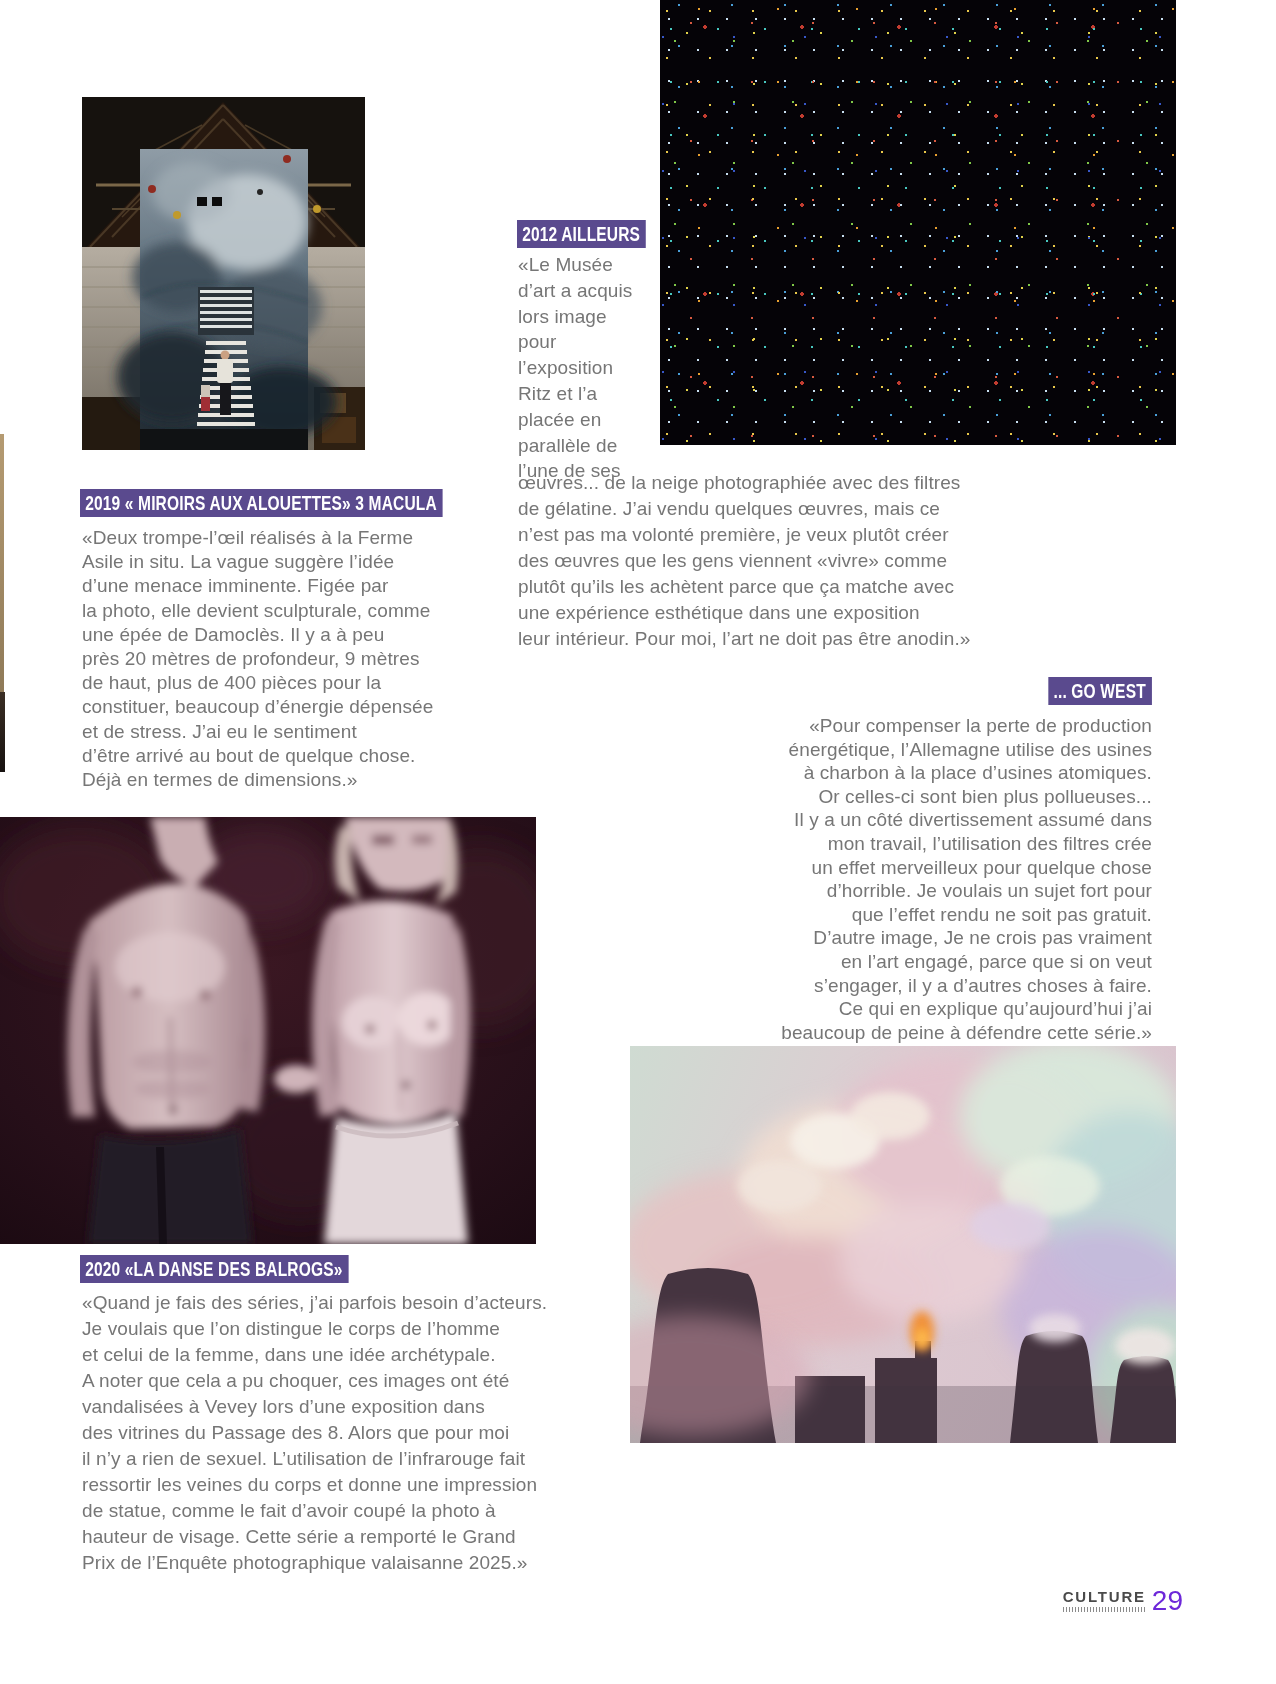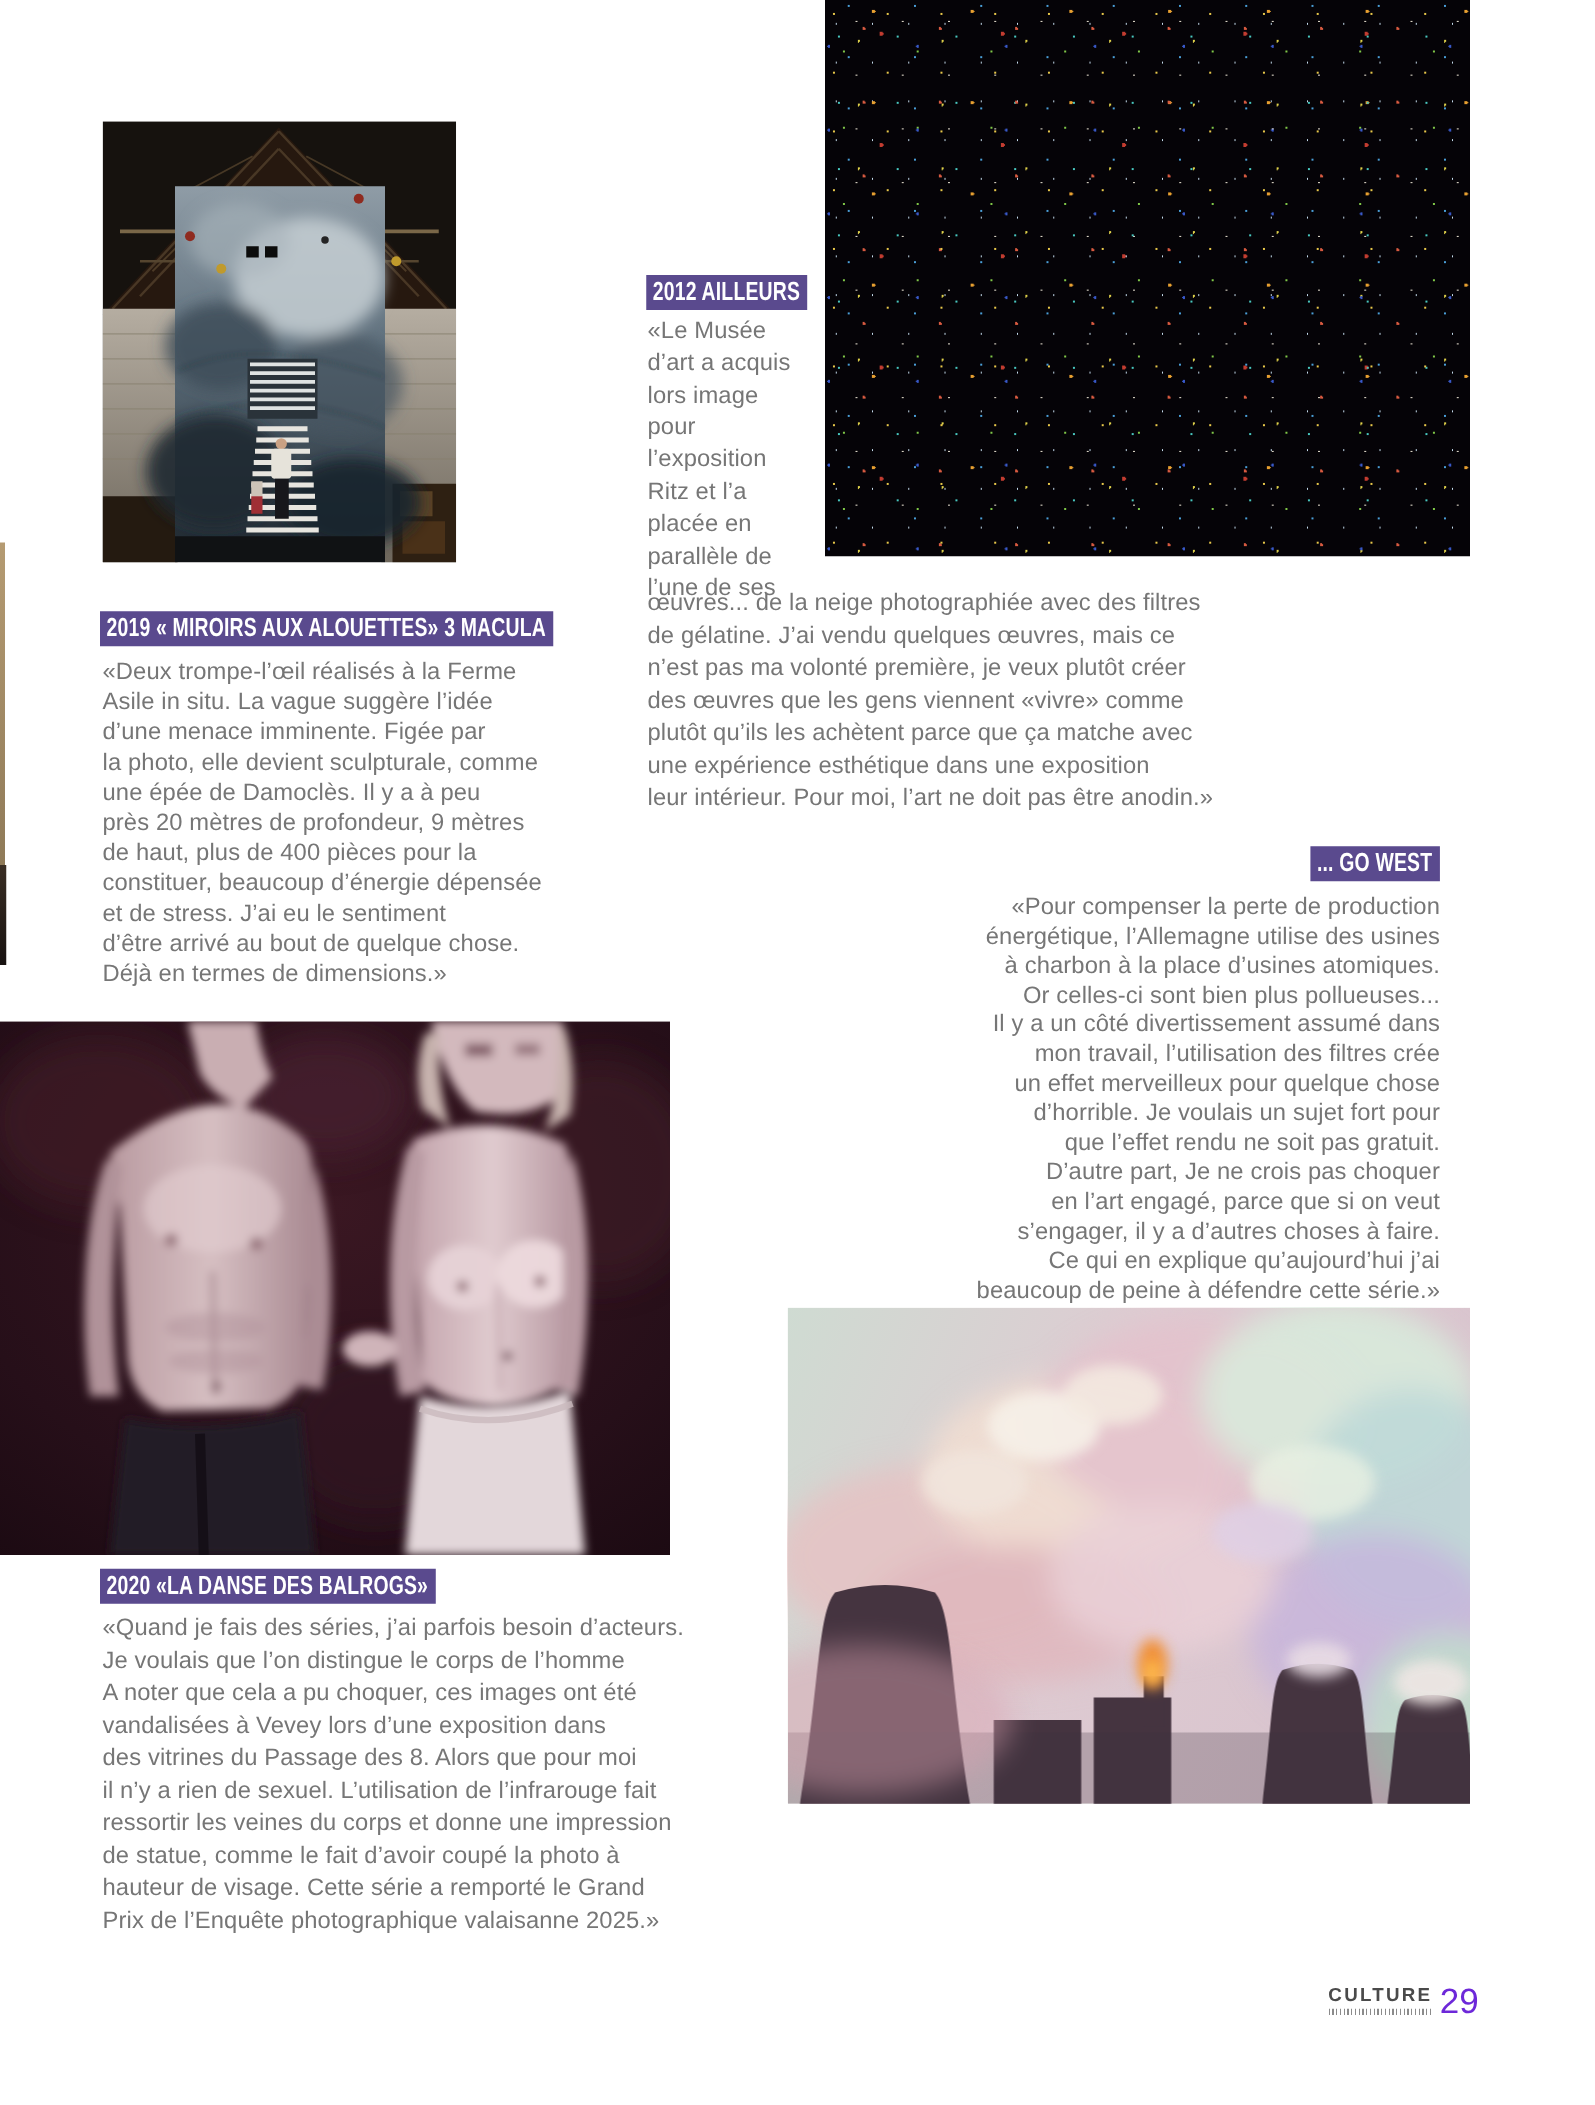--- a/index.html
+++ b/index.html
@@ -229,21 +229,21 @@
   <div class="para p-gowest">
       <div class="line">«Pour compenser la perte de production</div>
       <div class="line">énergétique, l’Allemagne utilise des usines</div>
       <div class="line">à charbon à la place d’usines atomiques.</div>
       <div class="line">Or celles-ci sont bien plus pollueuses...</div>
       <div class="line">Il y a un côté divertissement assumé dans</div>
       <div class="line">mon travail, l’utilisation des filtres crée</div>
       <div class="line">un effet merveilleux pour quelque chose</div>
       <div class="line">d’horrible. Je voulais un sujet fort pour</div>
       <div class="line">que l’effet rendu ne soit pas gratuit.</div>
-      <div class="line">D’autre part, Je ne crois pas choquer</div>
+      <div class="line">D’autre image, Je ne crois pas vraiment</div>
       <div class="line">en l’art engagé, parce que si on veut</div>
       <div class="line">s’engager, il y a d’autres choses à faire.</div>
       <div class="line">Ce qui en explique qu’aujourd’hui j’ai</div>
       <div class="line">beaucoup de peine à défendre cette série.»</div>
     </div>
 
   <figure class="photo photo-torsos" aria-label="La danse des Balrogs : torses d’un homme et d’une femme photographiés à l’infrarouge">
     <svg viewBox="0 0 536 427" preserveAspectRatio="none">
       <defs>
         <radialGradient id="tb" cx="0.5" cy="0.35" r="0.95">
@@ -362,20 +362,21 @@
       <ellipse cx="60" cy="330" rx="120" ry="60" fill="#d9a2b0" opacity="0.45" filter="url(#pb)"></ellipse>
     </svg>
   </figure>
 
   <div class="headline h-2020">
     <span class="bar">2020 «LA DANSE DES BALROGS»</span>
   </div>
   <div class="para p-2020">
       <div class="line">«Quand je fais des séries, j’ai parfois besoin d’acteurs.</div>
       <div class="line">Je voulais que l’on distingue le corps de l’homme</div>
+      <div class="line">et celui de la femme, dans une idée archétypale.</div>
       <div class="line">A noter que cela a pu choquer, ces images ont été</div>
       <div class="line">vandalisées à Vevey lors d’une exposition dans</div>
       <div class="line">des vitrines du Passage des 8. Alors que pour moi</div>
       <div class="line">il n’y a rien de sexuel. L’utilisation de l’infrarouge fait</div>
       <div class="line">ressortir les veines du corps et donne une impression</div>
       <div class="line">de statue, comme le fait d’avoir coupé la photo à</div>
       <div class="line">hauteur de visage. Cette série a remporté le Grand</div>
       <div class="line">Prix de l’Enquête photographique valaisanne 2025.»</div>
     </div>
 

